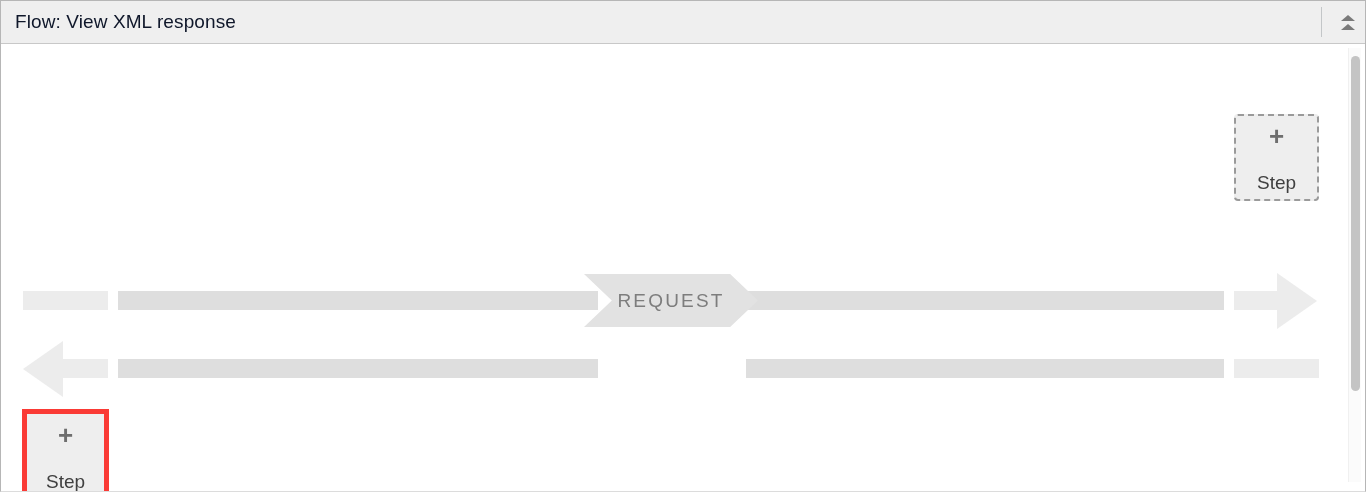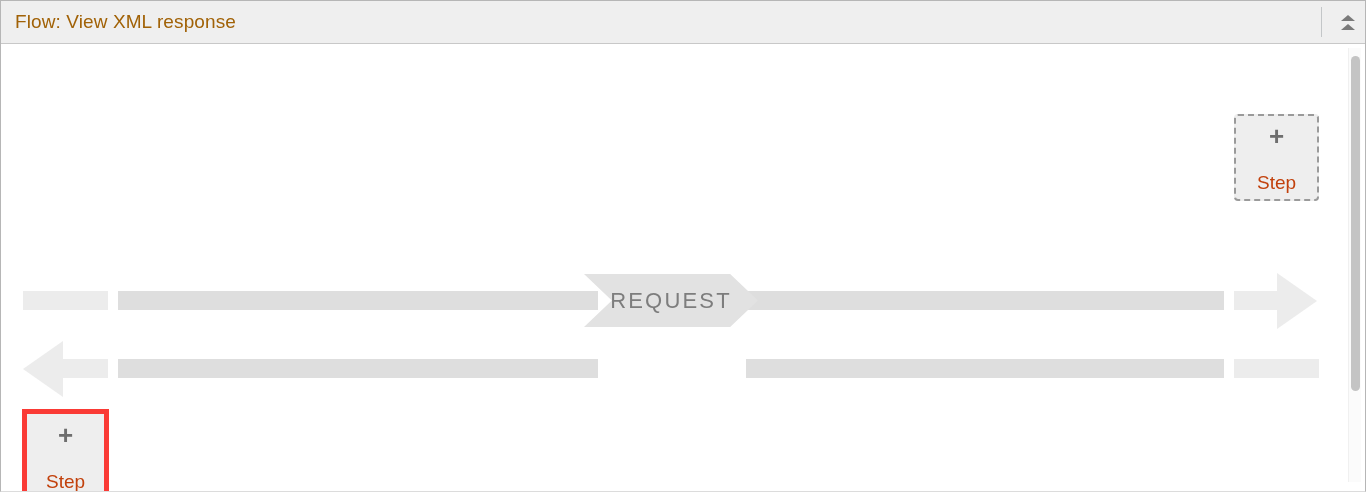--- a/index.html
+++ b/index.html
@@ -35,21 +35,21 @@
     height: 43px;
     box-sizing: border-box;
     background: #efefef;
     border-bottom: 1px solid #c8c8c8;
     display: flex;
     align-items: center;
   }
   .flow-title {
     margin-left: 14px;
     font-size: 19px;
-    color: #a16207;
+    color: #0f172a;
     letter-spacing: 0.1px;
     white-space: nowrap;
   }
   .header-right {
     margin-left: auto;
     height: 100%;
     display: flex;
     align-items: center;
   }
   .header-divider {
@@ -129,21 +129,21 @@
   }
   .step-plus {
     font-size: 26px;
     font-weight: bold;
     color: #6e6e6e;
     line-height: 1;
   }
   .step-label {
     margin-top: 24px;
     font-size: 19px;
-    color: #c2410c;
+    color: #404040;
     line-height: 1;
   }
 
   .step-top-right {
     left: 1233px;
     top: 70px;
     width: 85px;
     height: 87px;
     border: 2px dashed #9a9a9a;
     border-radius: 4px;
@@ -208,21 +208,21 @@
     left: 583px;
     width: 174px;
     clip-path: polygon(0 0, 84% 0, 100% 50%, 84% 100%, 0 100%, 16% 50%);
   }
   .banner-response {
     left: 583px;
     width: 174px;
     clip-path: polygon(16% 0, 100% 0, 84% 50%, 100% 100%, 16% 100%, 0 50%);
   }
   .banner-text {
-    font-size: 22px;
+    font-size: 19px;
     letter-spacing: 2.2px;
     color: #7d7d7d;
     white-space: nowrap;
   }
 </style>
 </head>
 <body>
 
 <div class="flow-panel">
 

